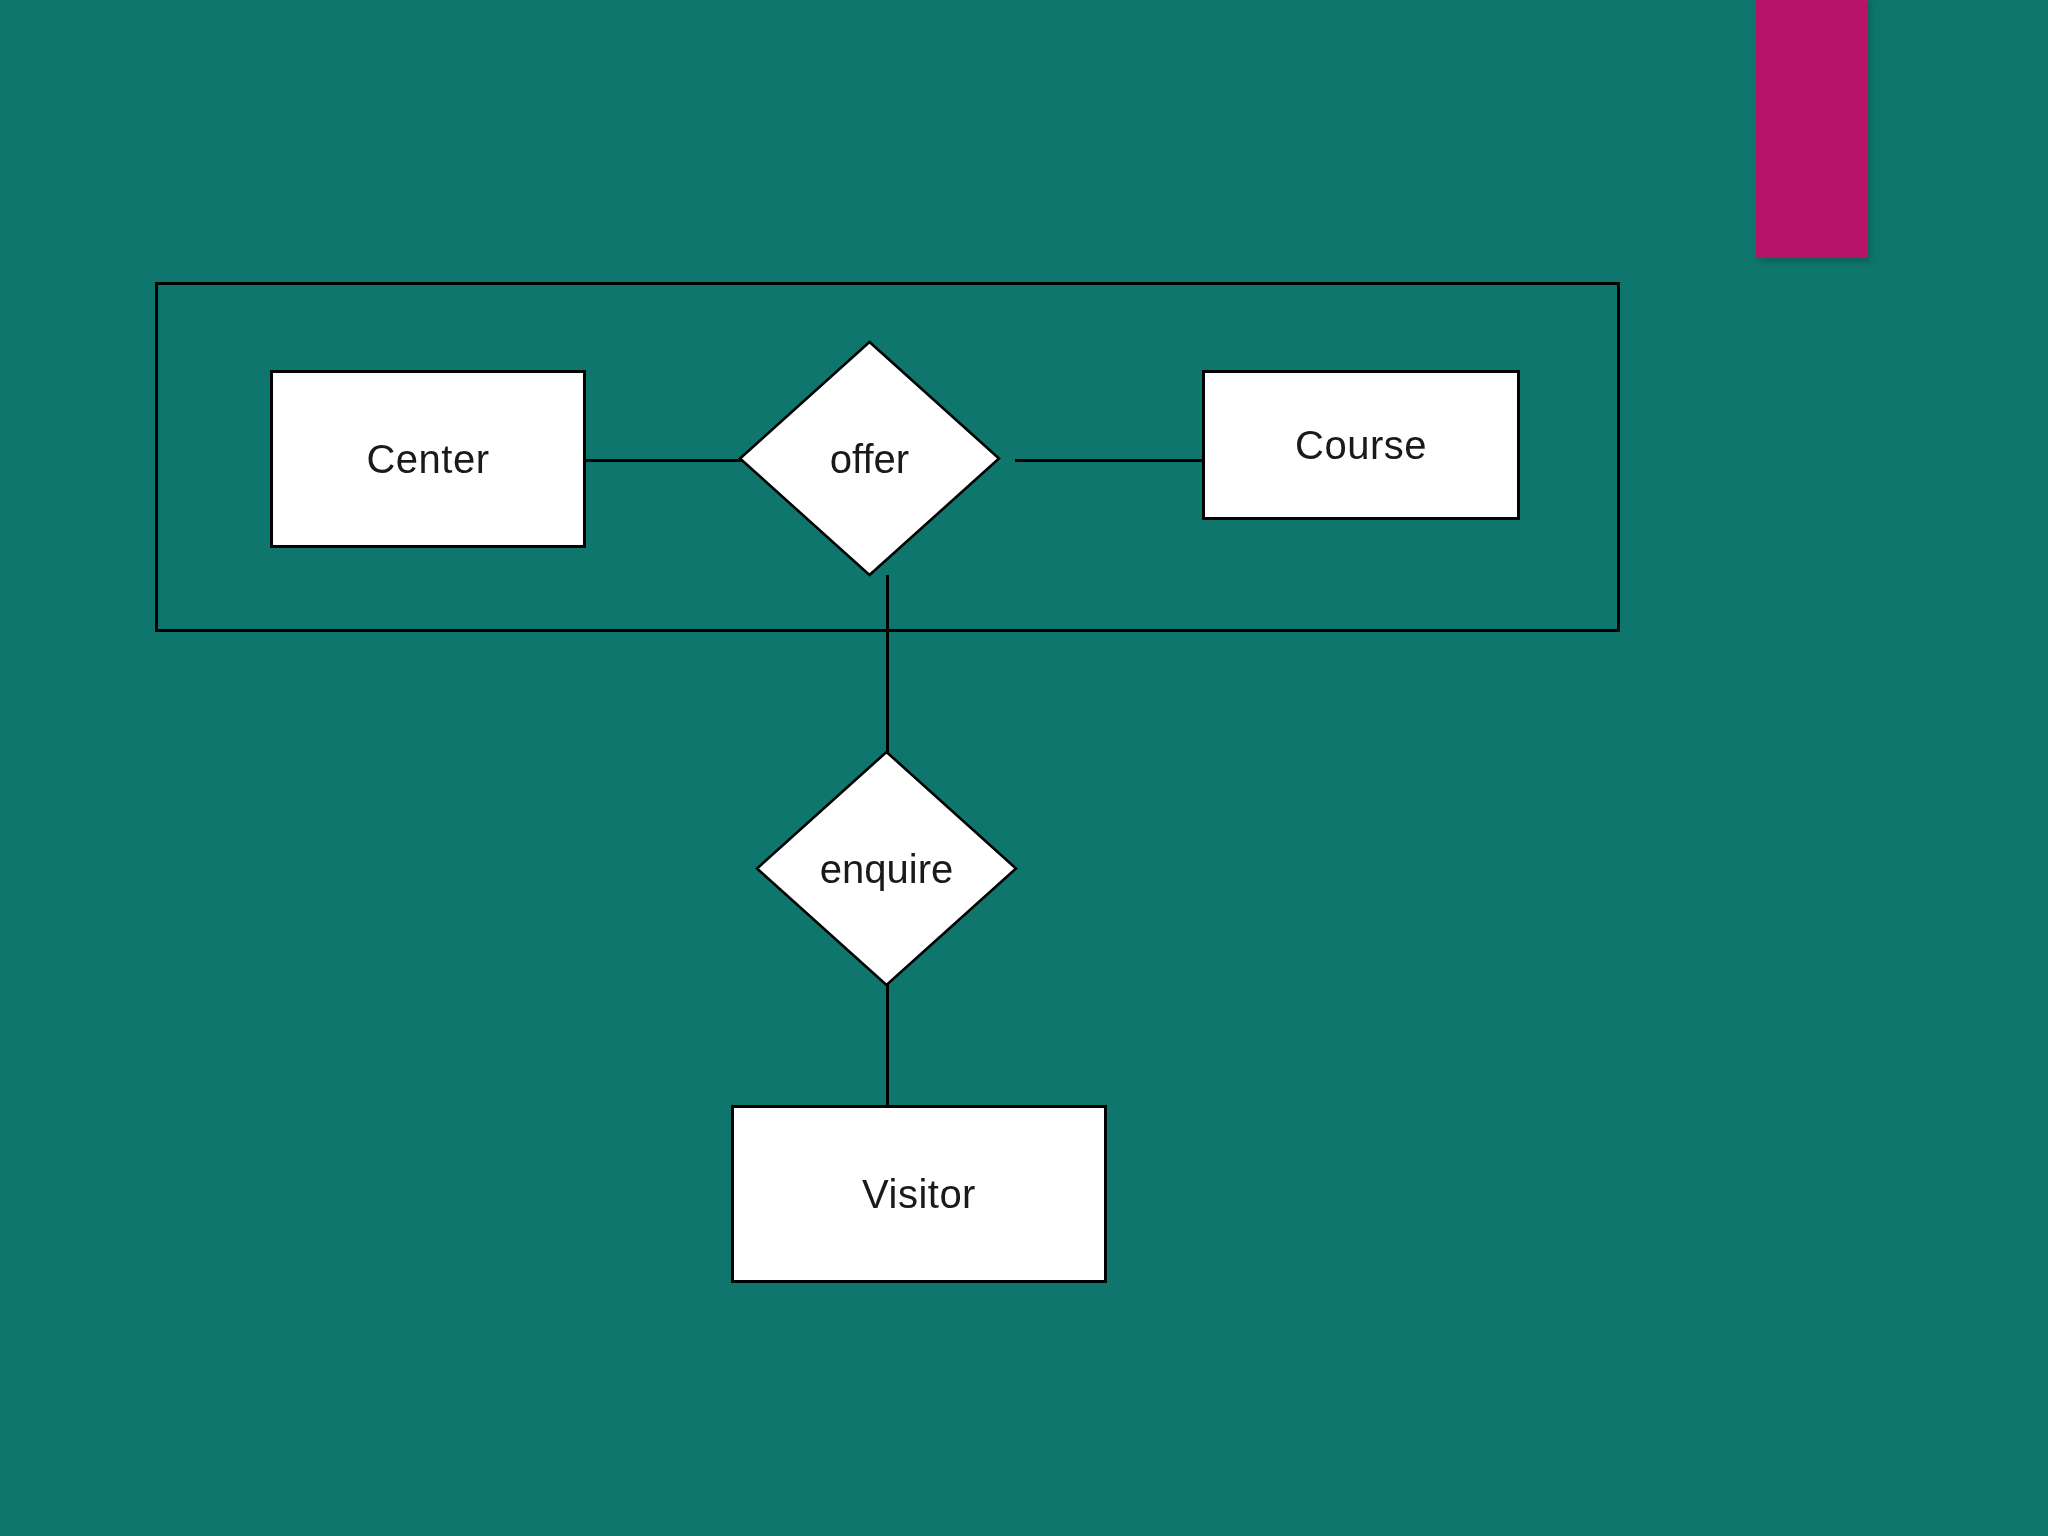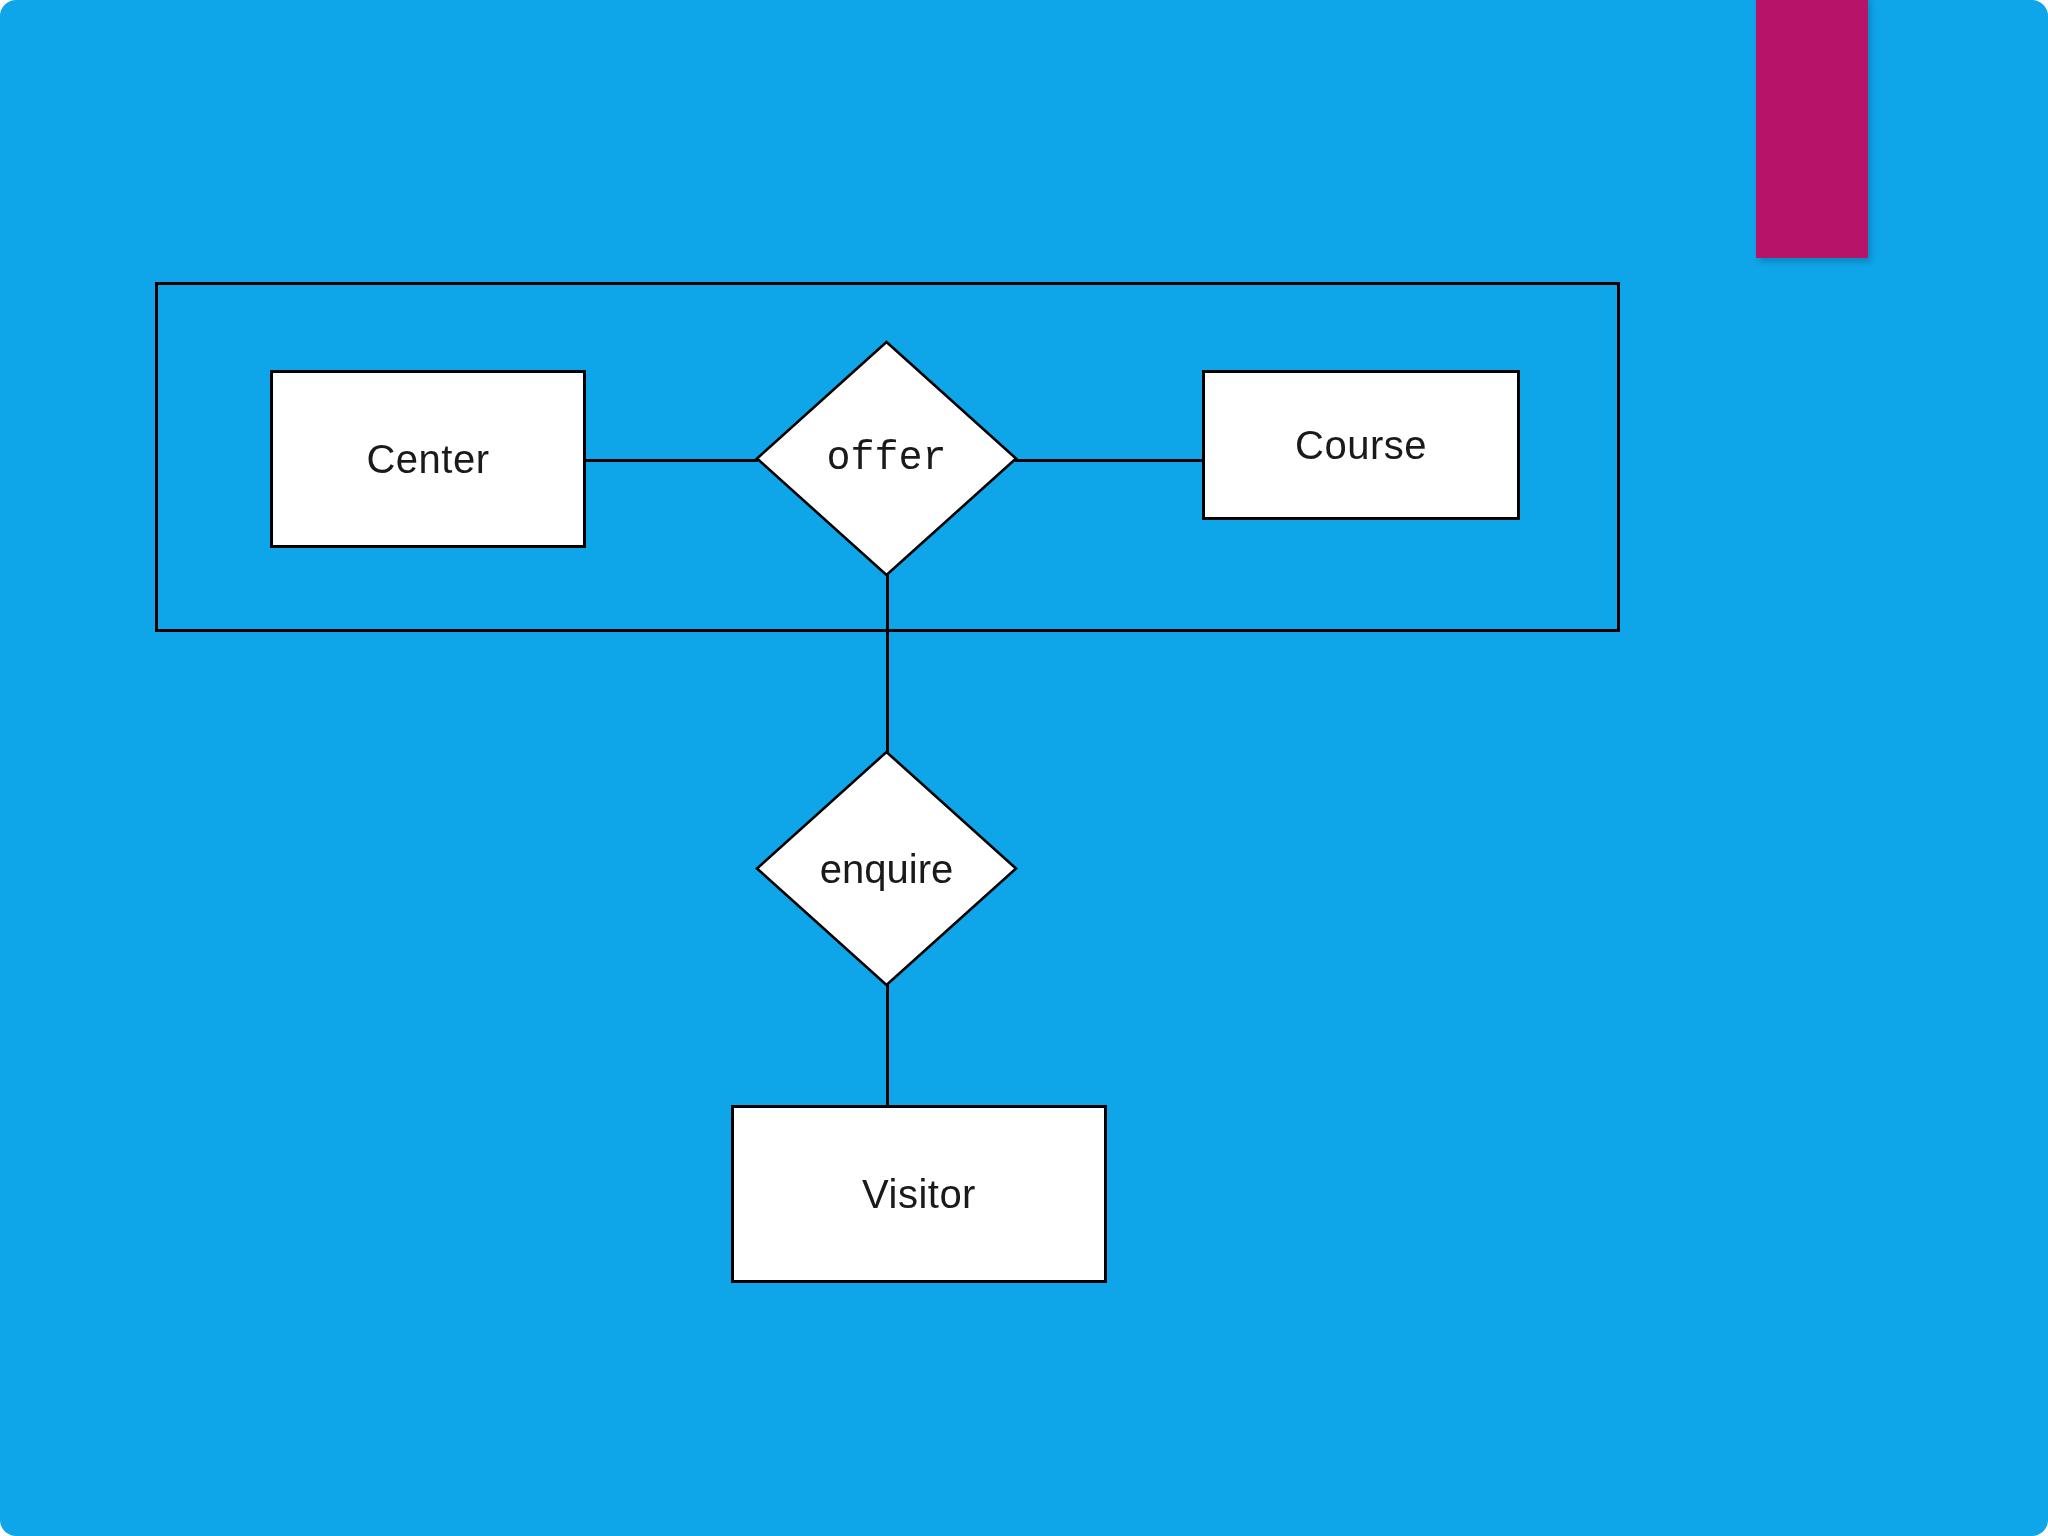--- a/index.html
+++ b/index.html
@@ -7,23 +7,22 @@
     padding: 0;
     background: #ffffff;
   }
   body {
     font-family: "Liberation Sans", sans-serif;
   }
   #canvas {
     position: relative;
     width: 2048px;
     height: 1536px;
-    background: #0ea5e9;
+    background: #0f766e;
     overflow: hidden;
-    border-radius: 16px;
   }
 
   
   .accent-bar {
     position: absolute;
     left: 1756px;
     top: -4px;
     width: 112px;
     height: 262px;
     background: #b71368;
@@ -81,21 +80,21 @@
     display: flex;
     align-items: center;
     justify-content: center;
     font-size: 40px;
     color: #1a1a1a;
     line-height: 1;
     user-select: none;
     pointer-events: none;
   }
 
-  #rel-offer   { left: 755px; top: 340px; width: 263px; height: 237px; font-family: Liberation Mono, monospace; }
+  #rel-offer   { left: 738px; top: 340px; width: 263px; height: 237px; }
   #rel-enquire { left: 755px; top: 750px; width: 263px; height: 237px; }
 
   
   .connector {
     position: absolute;
     background: #000000;
   }
   .connector.h { height: 3px; }
   .connector.v { width: 3px; }
 

